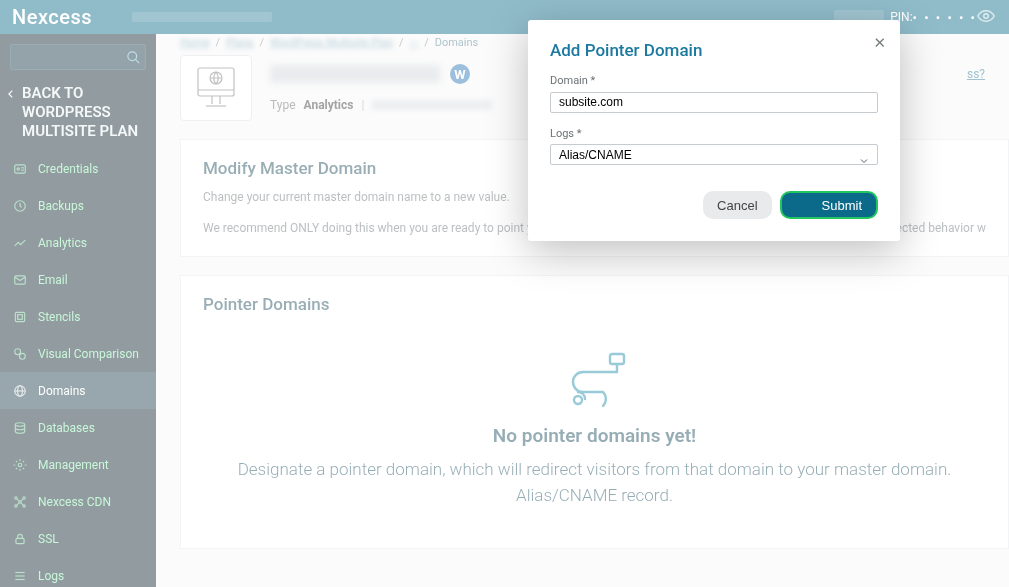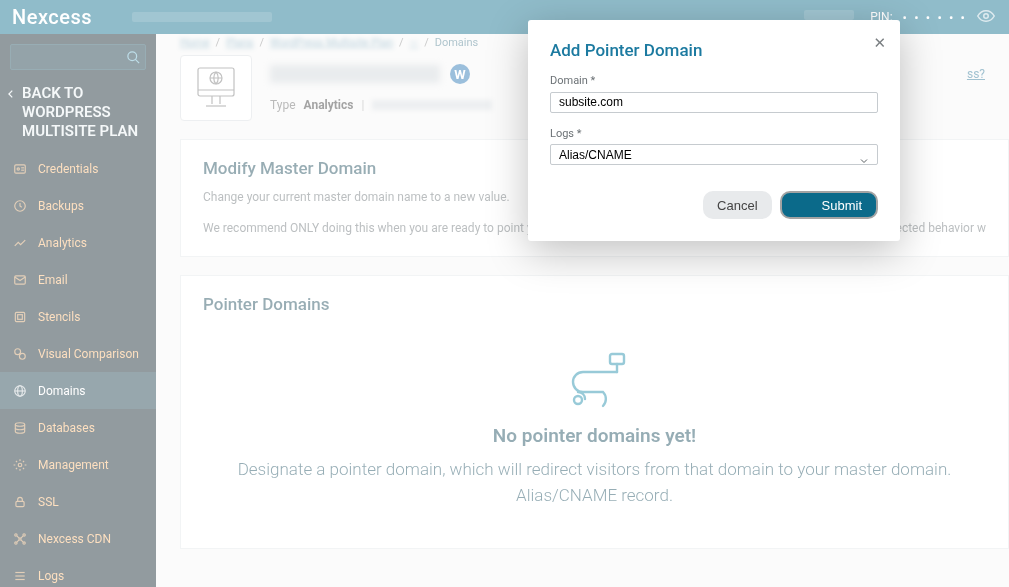--- a/index.html
+++ b/index.html
@@ -3,34 +3,34 @@
 <meta charset="utf-8">
 <style>
   * { box-sizing: border-box; margin: 0; padding: 0; }
   body { font-family: -apple-system, "Segoe UI", Roboto, Arial, sans-serif; width:1009px; height:587px; overflow:hidden; color:#333; }
   .app { position:relative; width:1009px; height:587px; background:#f5f5f5; }
 
   
   .topbar { height:34px; background:#0b6a8a; display:flex; align-items:center; padding:0 14px 0 12px; color:#fff; }
   .brand { font-size:20px; font-weight:500; letter-spacing:.5px; }
   .topbar-mid { margin-left:40px; width:140px; height:10px; background:rgba(255,255,255,.15); border-radius:2px; }
-  .topbar-right { margin-left:auto; display:flex; gap:10px; font-size:12px; }
+  .topbar-right { margin-left:auto; display:flex; font-size:12px; }
   .pin-dots { letter-spacing:2px; font-size:13px; }
   .top-chunk { width:50px; height:10px; background:rgba(255,255,255,.15); border-radius:2px; margin-right:6px; }
   .eye { opacity:.7; }
 
   
   .sidebar { position:absolute; left:0; top:34px; bottom:0; width:156px; background:#0e232c; color:#c9d4d8; font-size:12px; }
   .search-wrap { padding:10px 10px 6px; }
   .search { width:100%; height:26px; background:#123441; border:1px solid #1c4a5a; border-radius:2px; padding-right:26px; color:#fff; }
   .search-wrap { position:relative; }
   .search-icon-btn { position:absolute; right:13px; top:13px; width:20px; height:20px; display:flex; align-items:center; justify-content:center; color:#6fb6cf; cursor:pointer; }
   .back-row { display:flex; align-items:flex-start; padding:8px 10px 10px 6px; gap:6px; font-size:15px; font-weight:600; color:#e8eff1; line-height:1.25; }
   .back-row .chev { margin-top:1px; }
-  .nav-item { display:flex; align-items:center; gap:10px; padding:0 12px; height:37px; cursor:pointer; color:#fdba74; }
+  .nav-item { display:flex; align-items:center; gap:10px; padding:0 12px; height:37px; cursor:pointer; color:#86efac; }
   .nav-item.active { background:#1a3c49; color:#fff; }
   .nav-item .ico { width:16px; display:flex; justify-content:center; opacity:.75; }
 
   
   .main { position:absolute; left:156px; right:0; top:34px; bottom:0; overflow:hidden; background:#f5f5f5; }
   .crumbs { font-size:11px; color:#4c7c8f; padding:2px 24px 0; display:flex; gap:6px; flex-wrap:wrap; }
   .crumbs a { color:#2e7798; text-decoration:underline; cursor:pointer; }
   .crumb-sep { color:#888; }
   .crumbs .blur { filter:blur(2px); opacity:.7; }
 
@@ -57,21 +57,21 @@
   .modal { position:absolute; left:528px; top:20px; width:372px; background:#fff; border-radius:3px; box-shadow:0 10px 40px rgba(0,0,0,.25); padding:20px 22px 22px; }
   .modal-title { font-size:17px; color:#1c7aa0; font-weight:500; }
   .modal-close { position:absolute; top:14px; right:14px; cursor:pointer; color:#7a7f82; font-size:15px; }
   .m-label { font-size:11px; color:#6c7276; margin-top:14px; margin-bottom:4px; }
   .m-input, .m-select { width:100%; height:21px; border:1px solid #c6cbcf; border-radius:2px; font-size:12px; padding:0 8px; background:#fff; }
   .m-select-wrap { position:relative;text-decoration:underline; }
   .m-select-wrap .chev { position:absolute; right:8px; top:8px; color:#5a6063; pointer-events:none; }
   .modal-actions { display:flex; justify-content:flex-end; gap:8px; margin-top:26px; }
   .btn { height:28px; padding:0 14px; font-size:13px; border:none; border-radius:10px; cursor:pointer; }
   .btn-cancel { background:#e8eaec; color:#444; }
-  .btn-submit { background:#0b6a8a; color:#fff; border:2px solid #a3a3a3;padding-left:40px; }
+  .btn-submit { background:#0b6a8a; color:#fff; border:2px solid #22c55e;padding-left:40px; }
 
   .pipe { color:#aaa; }
 </style>
 </head>
 <body>
 
 <div class="app">
 
   <div class="topbar">
     <div class="brand">Nexcess</div>
@@ -189,41 +189,41 @@
             <svg width="14" height="14" viewBox="0 0 24 24" fill="none" stroke="currentColor" stroke-width="2">
               <circle cx="12" cy="12" r="3"></circle>
               <path d="M12 2v3M12 19v3M4 12H1M23 12h-3M5 5l2 2M17 17l2 2M5 19l2-2M17 7l2-2"></path>
             </svg>
           </span>
           <span>Management</span>
         </div>
         <div class="nav-item">
           <span class="ico">
             <svg width="14" height="14" viewBox="0 0 24 24" fill="none" stroke="currentColor" stroke-width="2">
-              <rect x="5" y="11" width="14" height="9" rx="2"></rect>
-              <path d="M8 11V8a4 4 0 0 1 8 0v3"></path>
-            </svg>
-          </span>
-          <span>SSL</span>
-        </div>
-        <div class="nav-item">
-          <span class="ico">
-            <svg width="14" height="14" viewBox="0 0 24 24" fill="none" stroke="currentColor" stroke-width="2">
               <circle cx="12" cy="12" r="2"></circle>
               <circle cx="5" cy="5" r="2"></circle>
               <circle cx="19" cy="5" r="2"></circle>
               <circle cx="5" cy="19" r="2"></circle>
               <circle cx="19" cy="19" r="2"></circle>
               <line x1="7" y1="7" x2="10" y2="10"></line>
               <line x1="17" y1="7" x2="14" y2="10"></line>
               <line x1="7" y1="17" x2="10" y2="14"></line>
               <line x1="17" y1="17" x2="14" y2="14"></line>
             </svg>
           </span>
           <span>Nexcess CDN</span>
+        </div>
+        <div class="nav-item">
+          <span class="ico">
+            <svg width="14" height="14" viewBox="0 0 24 24" fill="none" stroke="currentColor" stroke-width="2">
+              <rect x="5" y="11" width="14" height="9" rx="2"></rect>
+              <path d="M8 11V8a4 4 0 0 1 8 0v3"></path>
+            </svg>
+          </span>
+          <span>SSL</span>
         </div>
         <div class="nav-item">
           <span class="ico">
             <svg width="14" height="14" viewBox="0 0 24 24" fill="none" stroke="currentColor" stroke-width="2">
               <line x1="4" y1="6" x2="20" y2="6"></line>
               <line x1="4" y1="12" x2="20" y2="12"></line>
               <line x1="4" y1="18" x2="20" y2="18"></line>
             </svg>
           </span>
           <span>Logs</span>

